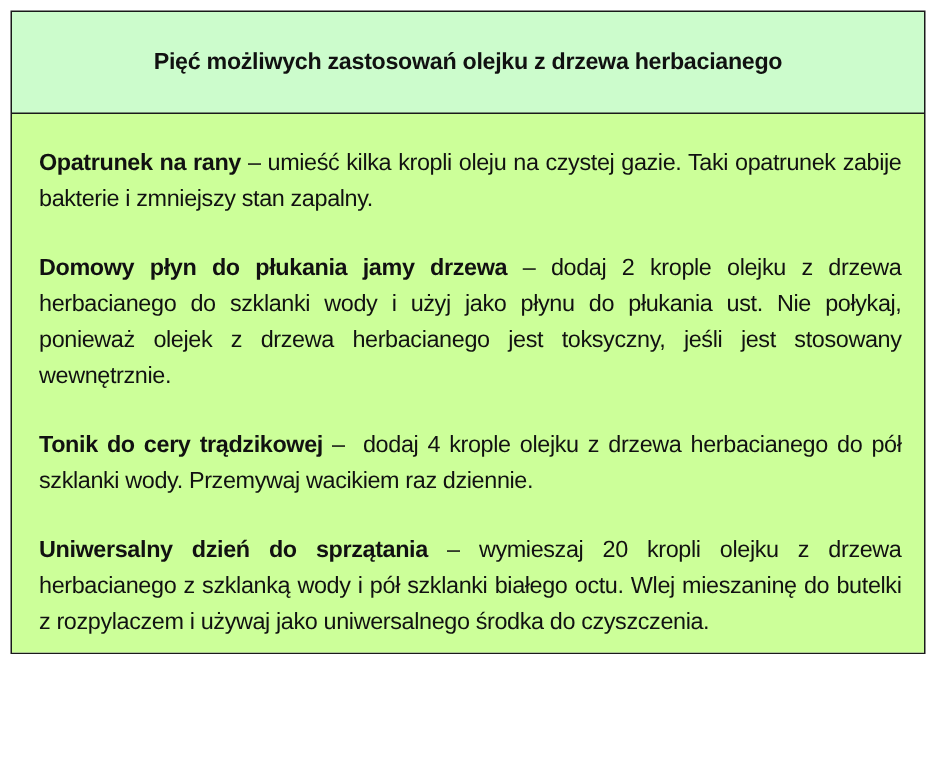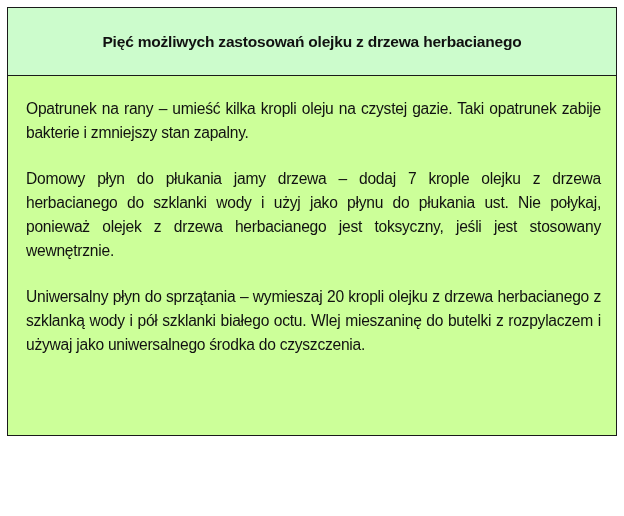--- a/index.html
+++ b/index.html
@@ -5,27 +5,28 @@
     html, body { margin: 0; padding: 0; background: #ffffff; }
     body { width: 624px; height: 516px; position: relative; overflow: hidden;
            font-family: "Liberation Sans", sans-serif; color: #111; }
     .box { position: absolute; left: 7px; top: 7px; width: 610px; height: 429px;
            border: 1px solid #1a1a1a; box-sizing: border-box; }
     .header { height: 68px; background: #ccfccc; border-bottom: 1px solid #1a1a1a;
               display: flex; align-items: center; justify-content: center; box-sizing: border-box; }
     .header h1 { margin: 0; font-size: 15.5px; font-weight: bold; letter-spacing: -0.2px; }
     .content { background: #ccff99; height: calc(100% - 68px); padding: 21px 15px 0 18px; box-sizing: border-box; }
     .item { margin: 0 0 22px 0; font-size: 15.6px; line-height: 24px; text-align: justify; letter-spacing: -0.25px; }
-    .item b { font-weight: normal; }
+    .item b { font-weight: bold; }
   </style>
 </head>
 <body>
 
 <div class="box">
   <div class="header">
     <h1>Pięć możliwych zastosowań olejku z drzewa herbacianego</h1>
   </div>
   <div class="content">
     <p class="item"><b>Opatrunek na rany</b><span> – </span><span>umieść kilka kropli oleju na czystej gazie. Taki opatrunek zabije bakterie i zmniejszy stan zapalny.</span></p>
-    <p class="item"><b>Domowy płyn do płukania jamy drzewa</b><span> – </span><span>dodaj 7 krople olejku z drzewa herbacianego do szklanki wody i użyj jako płynu do płukania ust. Nie połykaj, ponieważ olejek z drzewa herbacianego jest toksyczny, jeśli jest stosowany wewnętrznie.</span></p>
-    <p class="item"><b>Uniwersalny płyn do sprzątania</b><span> – </span><span>wymieszaj 20 kropli olejku z drzewa herbacianego z szklanką wody i pół szklanki białego octu. Wlej mieszaninę do butelki z rozpylaczem i używaj jako uniwersalnego środka do czyszczenia.</span></p>
+    <p class="item"><b>Domowy płyn do płukania jamy drzewa</b><span> – </span><span>dodaj 2 krople olejku z drzewa herbacianego do szklanki wody i użyj jako płynu do płukania ust. Nie połykaj, ponieważ olejek z drzewa herbacianego jest toksyczny, jeśli jest stosowany wewnętrznie.</span></p>
+    <p class="item"><b>Tonik do cery trądzikowej</b><span style="white-space:pre"> –  </span><span>dodaj 4 krople olejku z drzewa herbacianego do pół szklanki wody. Przemywaj wacikiem raz dziennie.</span></p>
+    <p class="item"><b>Uniwersalny dzień do sprzątania</b><span> – </span><span>wymieszaj 20 kropli olejku z drzewa herbacianego z szklanką wody i pół szklanki białego octu. Wlej mieszaninę do butelki z rozpylaczem i używaj jako uniwersalnego środka do czyszczenia.</span></p>
   </div>
 </div>
 
 </body></html>

